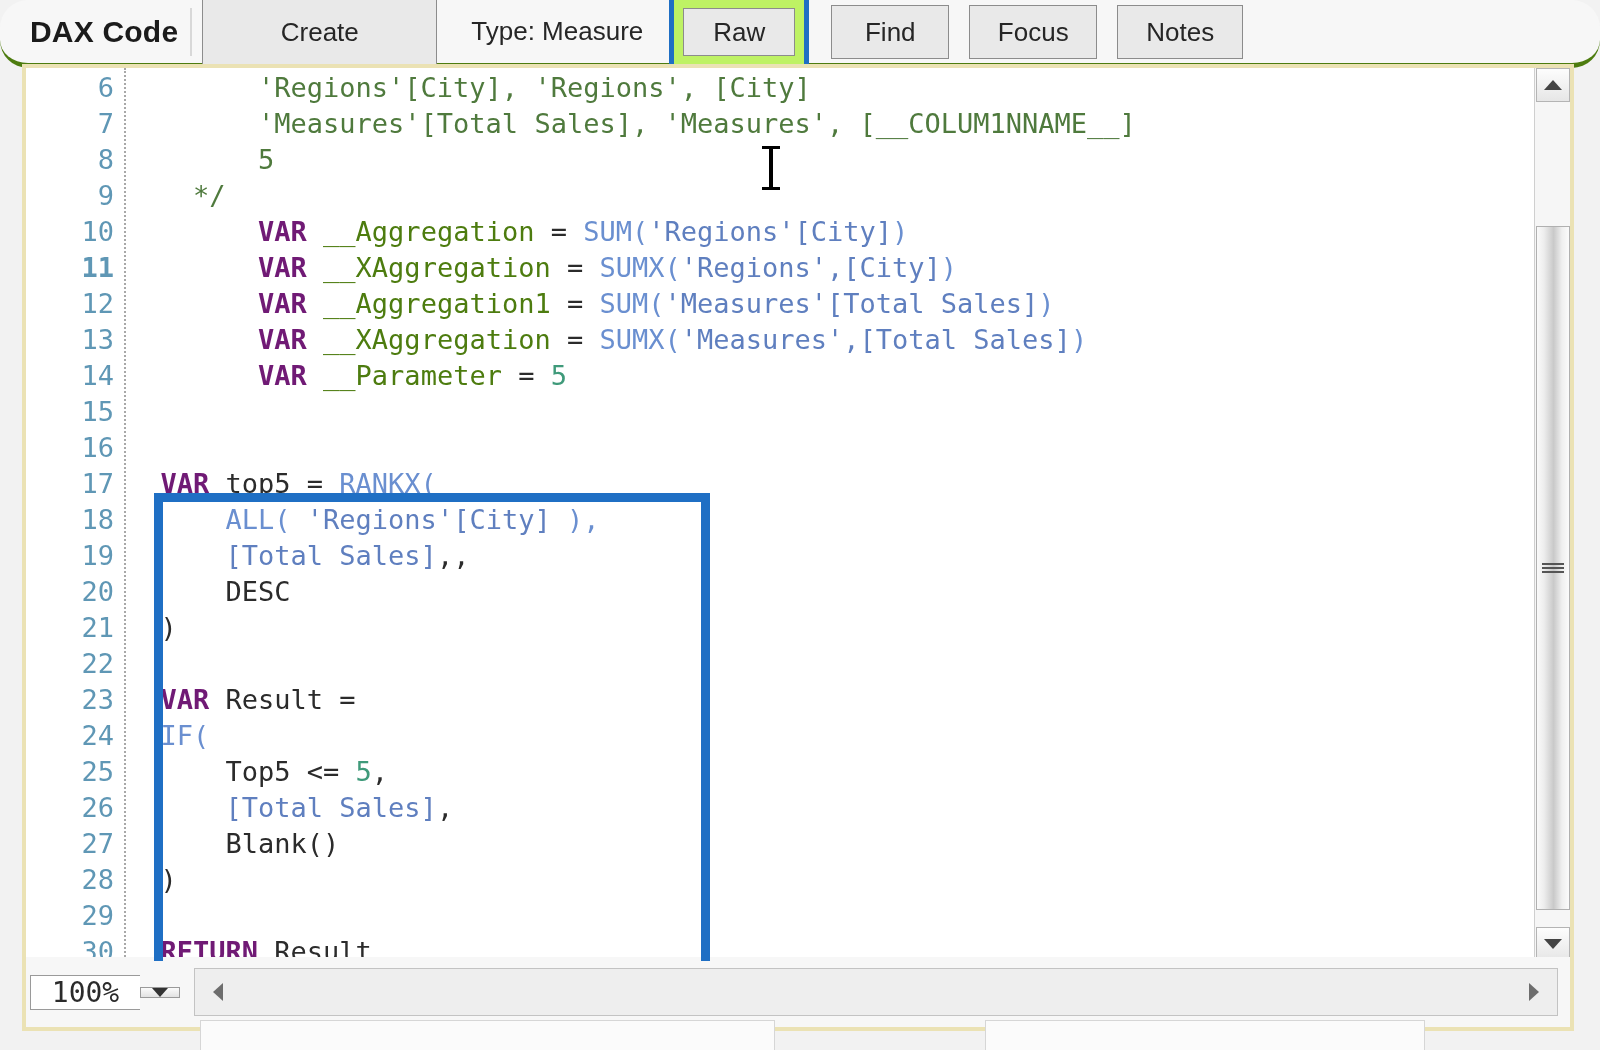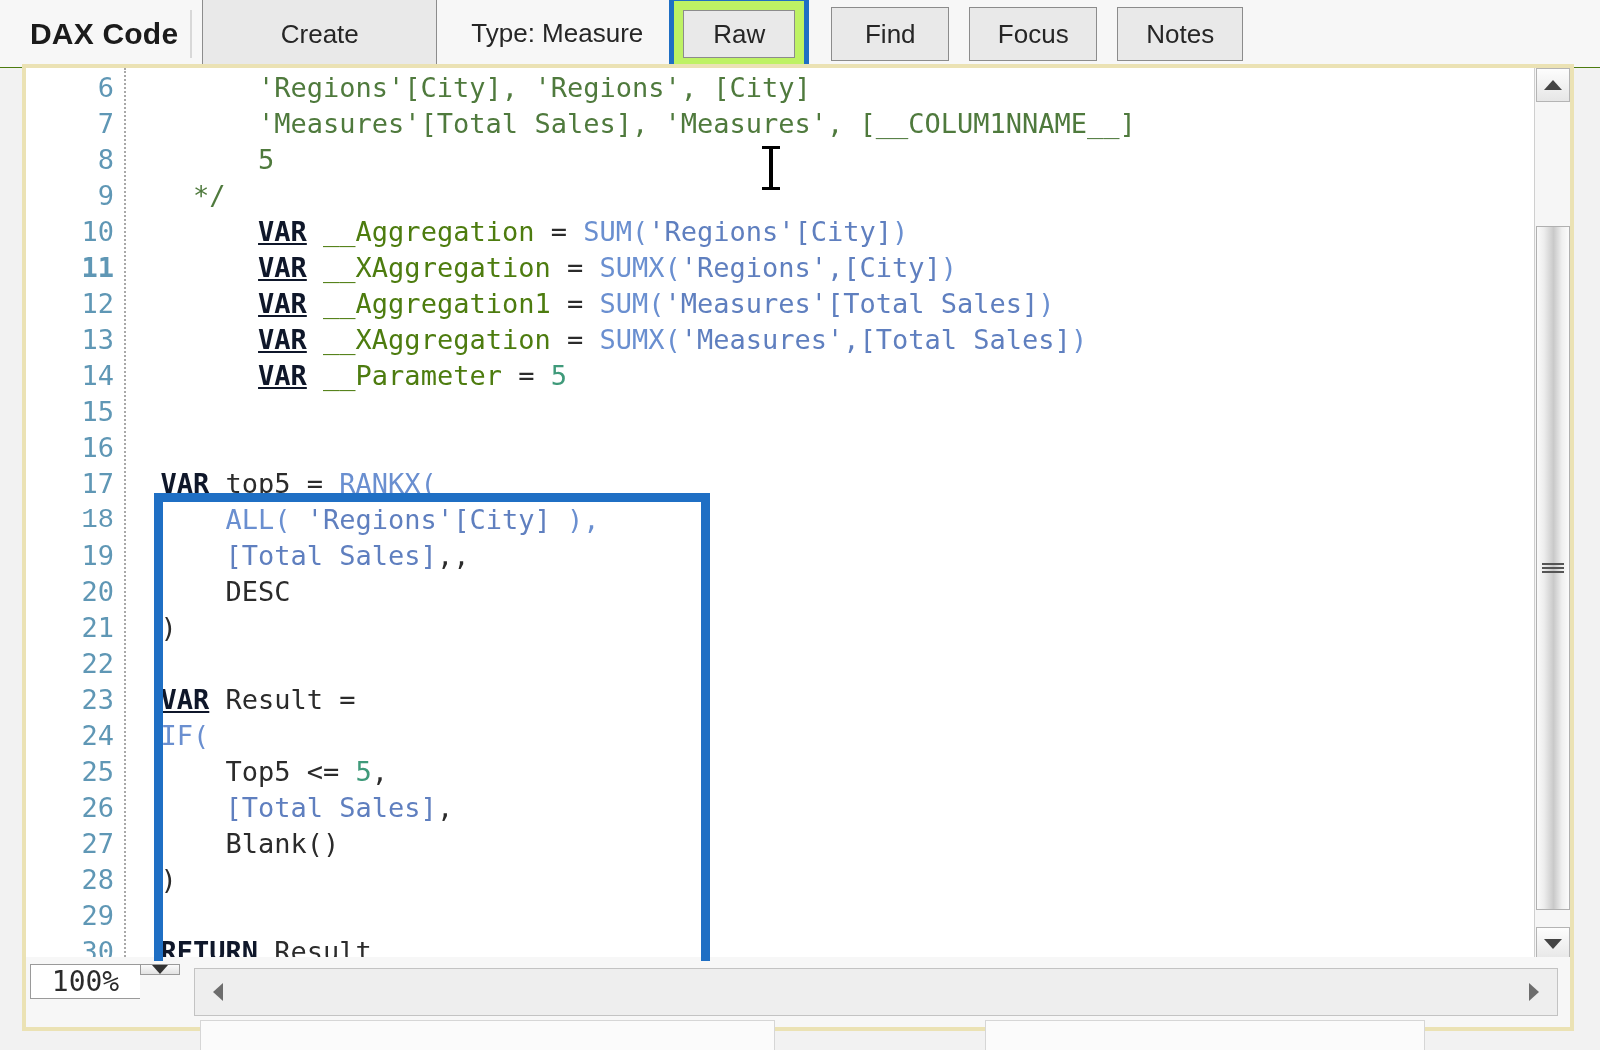--- a/index.html
+++ b/index.html
@@ -13,21 +13,22 @@
   }
 
   
   #toolbar {
     position: absolute;
     left: 0; top: 0;
     width: 1600px; height: 68px;
     background: #f7f7f7;
     display: flex;
     align-items: center;
-    border-bottom: 1px solid #4d7c0f;
+    border-bottom: 5px solid #4d7c0f;
+    border-radius: 28px;
   }
   #app-title {
     margin-left: 30px;
     font-size: 30px;
     font-weight: bold;
     color: #1b1b1b;
     letter-spacing: .2px;
     white-space: nowrap;
   }
   .tb-sep {
@@ -119,21 +120,21 @@
   .cl {
     position: absolute;
     left: 0;
     height: 36px;
     line-height: 36px;
     white-space: pre;
     font-family: "DejaVu Sans Mono", monospace;
     font-size: 27px;
     color: #2b2b2b;
   }
-  .kw   { color: #0f172a; font-weight: bold; text-decoration: underline; }
+  .kw   { color: #701a75; font-weight: bold; }
   .fn   { color: #6a8fd0; }
   .str  { color: #5f7fbf; }
   .cmt  { color: #4f7a3d; margin-top: 26px; }
   .num  { color: #3f9a7a; }
   .varn { color: #4d7c0f; }
   .plain{ color: #2b2b2b; }
 
   
   #code-highlight-box {
     position: absolute;
@@ -207,21 +208,21 @@
     position: absolute;
     left: 0; bottom: 0;
     width: 1544px; height: 70px;
     background: #f7f7f7;
     display: flex;
     align-items: center;
   }
   #zoom-combo {
     margin-left: 4px;
     display: flex;
-    align-items: flex-start;
+    align-items: center;
     height: 56px;
   }
   #zoom-value {
     width: 110px;
     background: #ffffff;
     border: 1px solid #9a9a9a;
     border-right: none;
     font-family: "DejaVu Sans Mono", monospace;
     font-size: 28px;
     color: #2b2b2b;
@@ -290,21 +291,21 @@
         <div class="ln" style="top: 74px;">8</div>
         <div class="ln" style="top: 110px;">9</div>
         <div class="ln" style="top: 146px;">10</div>
         <div class="ln" style="top: 182px; font-weight: bold;">11</div>
         <div class="ln" style="top: 218px;">12</div>
         <div class="ln" style="top: 254px;">13</div>
         <div class="ln" style="top: 290px;">14</div>
         <div class="ln" style="top: 326px;">15</div>
         <div class="ln" style="top: 362px;">16</div>
         <div class="ln" style="top: 398px;">17</div>
-        <div class="ln" style="top: 434px; font-family: Liberation Mono, monospace;">18</div>
+        <div class="ln" style="top: 434px;">18</div>
         <div class="ln" style="top: 470px;">19</div>
         <div class="ln" style="top: 506px;">20</div>
         <div class="ln" style="top: 542px;">21</div>
         <div class="ln" style="top: 578px;">22</div>
         <div class="ln" style="top: 614px;">23</div>
         <div class="ln" style="top: 650px;">24</div>
         <div class="ln" style="top: 686px;">25</div>
         <div class="ln" style="top: 722px;">26</div>
         <div class="ln" style="top: 758px;">27</div>
         <div class="ln" style="top: 794px;">28</div>

